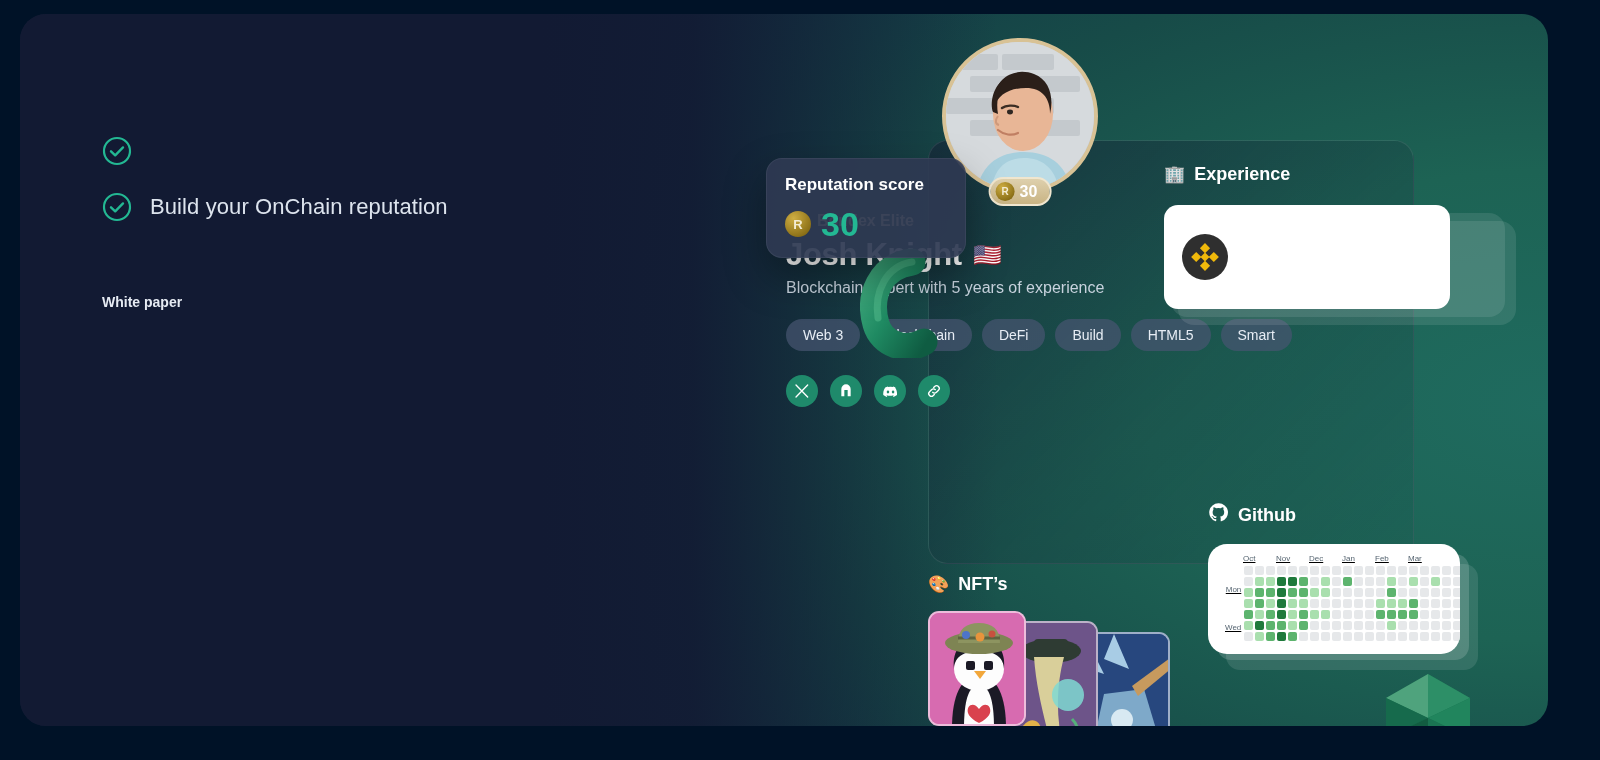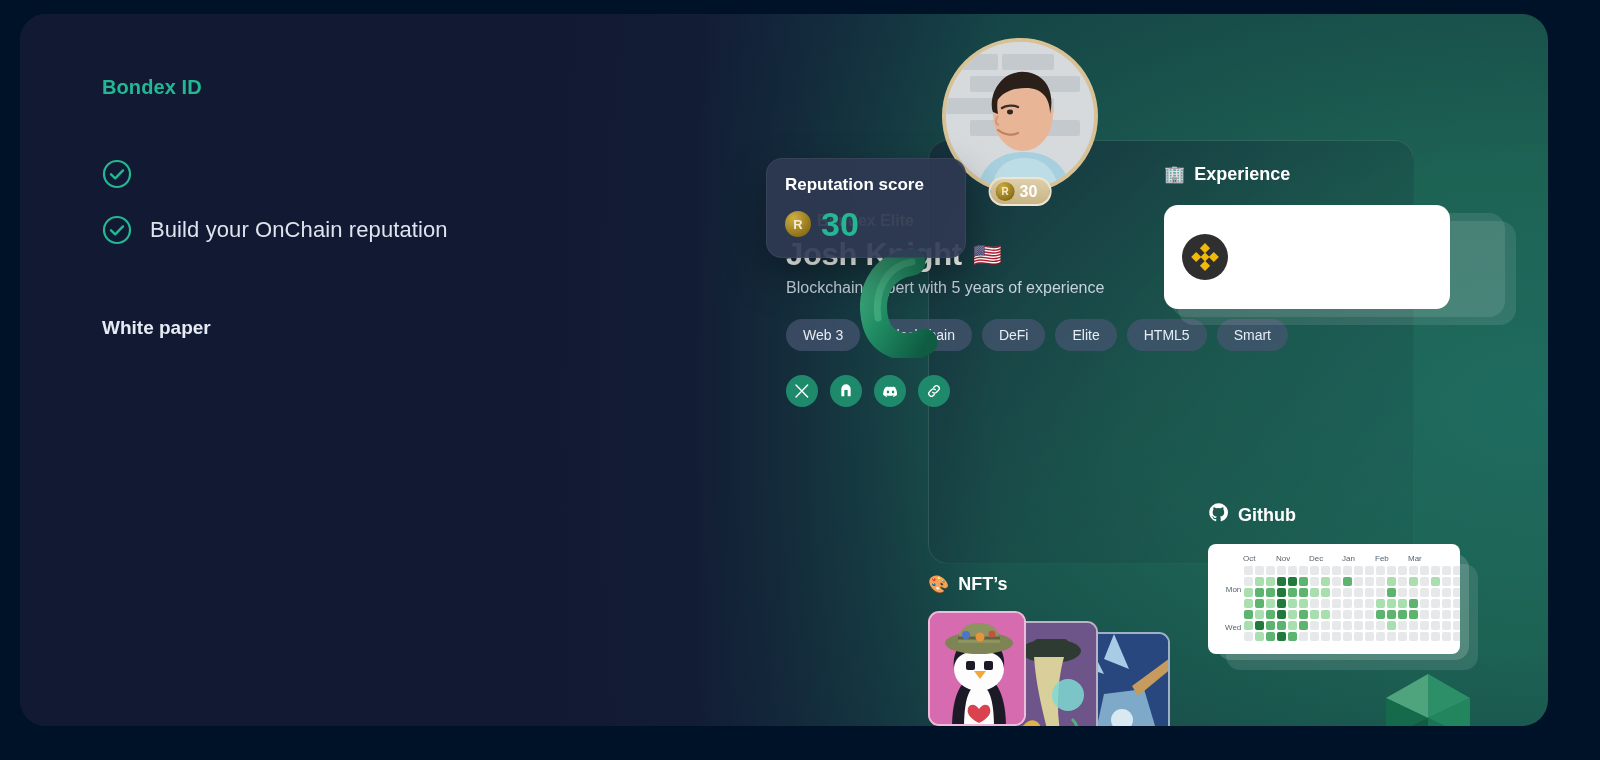--- a/index.html
+++ b/index.html
@@ -44,21 +44,21 @@
   .feature-label{ color:#dde4ee; font-size:22px; letter-spacing:.1px; }
 
   #cta-row{ margin-top:72px; display:flex; align-items:center; gap:58px; }
   #create-btn{
     display:flex; align-items:center; gap:22px;
     background:#19896f; color:#fff; border:none;
     border-radius:40px; padding:19px 34px 19px 40px;
     font-size:19px; font-weight:700; cursor:pointer;
     font-family:"Liberation Sans", sans-serif;
   }
-  #white-paper{ color:#e6ebf3; font-size:19px; font-weight:700; cursor:pointer; }
+  #white-paper{ color:#e6ebf3; font-size:14px; font-weight:700; cursor:pointer; }
 
   
   #visual{ position:absolute; left:740px; top:0; width:800px; height:760px; z-index:4; }
 
   
   #profile-card{
     position:absolute; left:168px; top:126px; width:486px; height:424px;
     border-radius:20px;
     border:1px solid rgba(255,255,255,.09);
     background:linear-gradient(135deg, rgba(22,32,54,.55) 0%, rgba(24,62,66,.34) 55%, rgba(28,86,79,.22) 100%);
@@ -149,21 +149,21 @@
   #exp-role{ color:#222a33; font-size:14px; margin-top:3px; }
   #exp-dur{ color:#6b7885; font-size:12px; margin-top:4px; }
 
   
   #github{ position:absolute; left:448px; top:488px; width:340px; z-index:7; }
   #gh-stack{ position:relative; margin-top:16px; height:120px; }
   #gh-shadow2{ position:absolute; left:18px; top:20px; width:252px; height:106px; border-radius:14px; background:rgba(255,255,255,.11); }
   #gh-shadow1{ position:absolute; left:9px; top:10px; width:252px; height:106px; border-radius:14px; background:rgba(255,255,255,.16); }
   #gh-card{
     position:absolute; left:0; top:0; width:252px; height:110px;
-    background:#fff; border-radius:8px; padding:10px 12px 8px 8px; overflow:hidden;
+    background:#fff; border-radius:19px; padding:10px 12px 8px 8px; overflow:hidden;text-decoration:underline;
   }
   #gh-months{ display:flex; margin-left:27px; gap:0; }
   .gh-month{ font-size:8px; color:#54636f; width:33px; }
   #gh-body{ display:flex; margin-top:3px; }
   #gh-days{ width:25px; display:flex; flex-direction:column; gap:10px; padding-top:0;margin-left:9px; }
   .gh-day{ font-size:8px; color:#54636f; height:9px; line-height:9px; text-align:right; padding-right:3px; }
   #gh-grid{ display:flex; gap:2px; }
   .gh-col{ display:flex; flex-direction:column; gap:2px; }
   .gh-cell{ width:9px; height:9px; border-radius:2px; }
   #gh-scroll{ margin:6px 0 0 27px; width:150px; height:3px; border-radius:2px; background:#9aa4ad; }
@@ -179,21 +179,20 @@
   
   #poly{ position:absolute; right:82px; bottom:10px; width:100px; height:92px; z-index:5; }
 </style>
 </head>
 <body>
 
 <div id="stage">
   <div id="hero-card">
 
     <div id="left">
-      <div class="eyebrow">Bondex ID</div>
 
       <div id="features">
         <div class="feature">
           <span class="check">
             <svg viewBox="0 0 30 30" width="30" height="30">
               <circle cx="15" cy="15" r="13" fill="none" stroke="#23b893" stroke-width="2.2"></circle>
               <path d="M9 15.3 L13.2 19.3 L21 11.4" fill="none" stroke="#23b893" stroke-width="2.4" stroke-linecap="round" stroke-linejoin="round"></path>
             </svg>
           </span>
         </div>
@@ -283,21 +282,21 @@
         <div id="fullname-row">
           <span id="fullname">Josh Knight</span>
           <span id="flag">🇺🇸</span>
         </div>
         <div id="bio">Blockchain Expert with 5 years of experience</div>
 
         <div id="tags">
           <span class="tag">Web 3</span>
           <span class="tag">Blockchain</span>
           <span class="tag">DeFi</span>
-          <span class="tag">Elite</span>
+          <span class="tag">Build</span>
           <span class="tag">HTML5</span>
           <span class="tag">Smart</span>
         </div>
 
         <div id="socials">
           <span class="social">
             <svg viewBox="0 0 24 24" width="16" height="16">
               <path d="M3 3 L20.5 21 M20.5 3 L3 21" stroke="#fff" stroke-width="2" fill="none" stroke-linecap="round"></path>
             </svg>
           </span>

